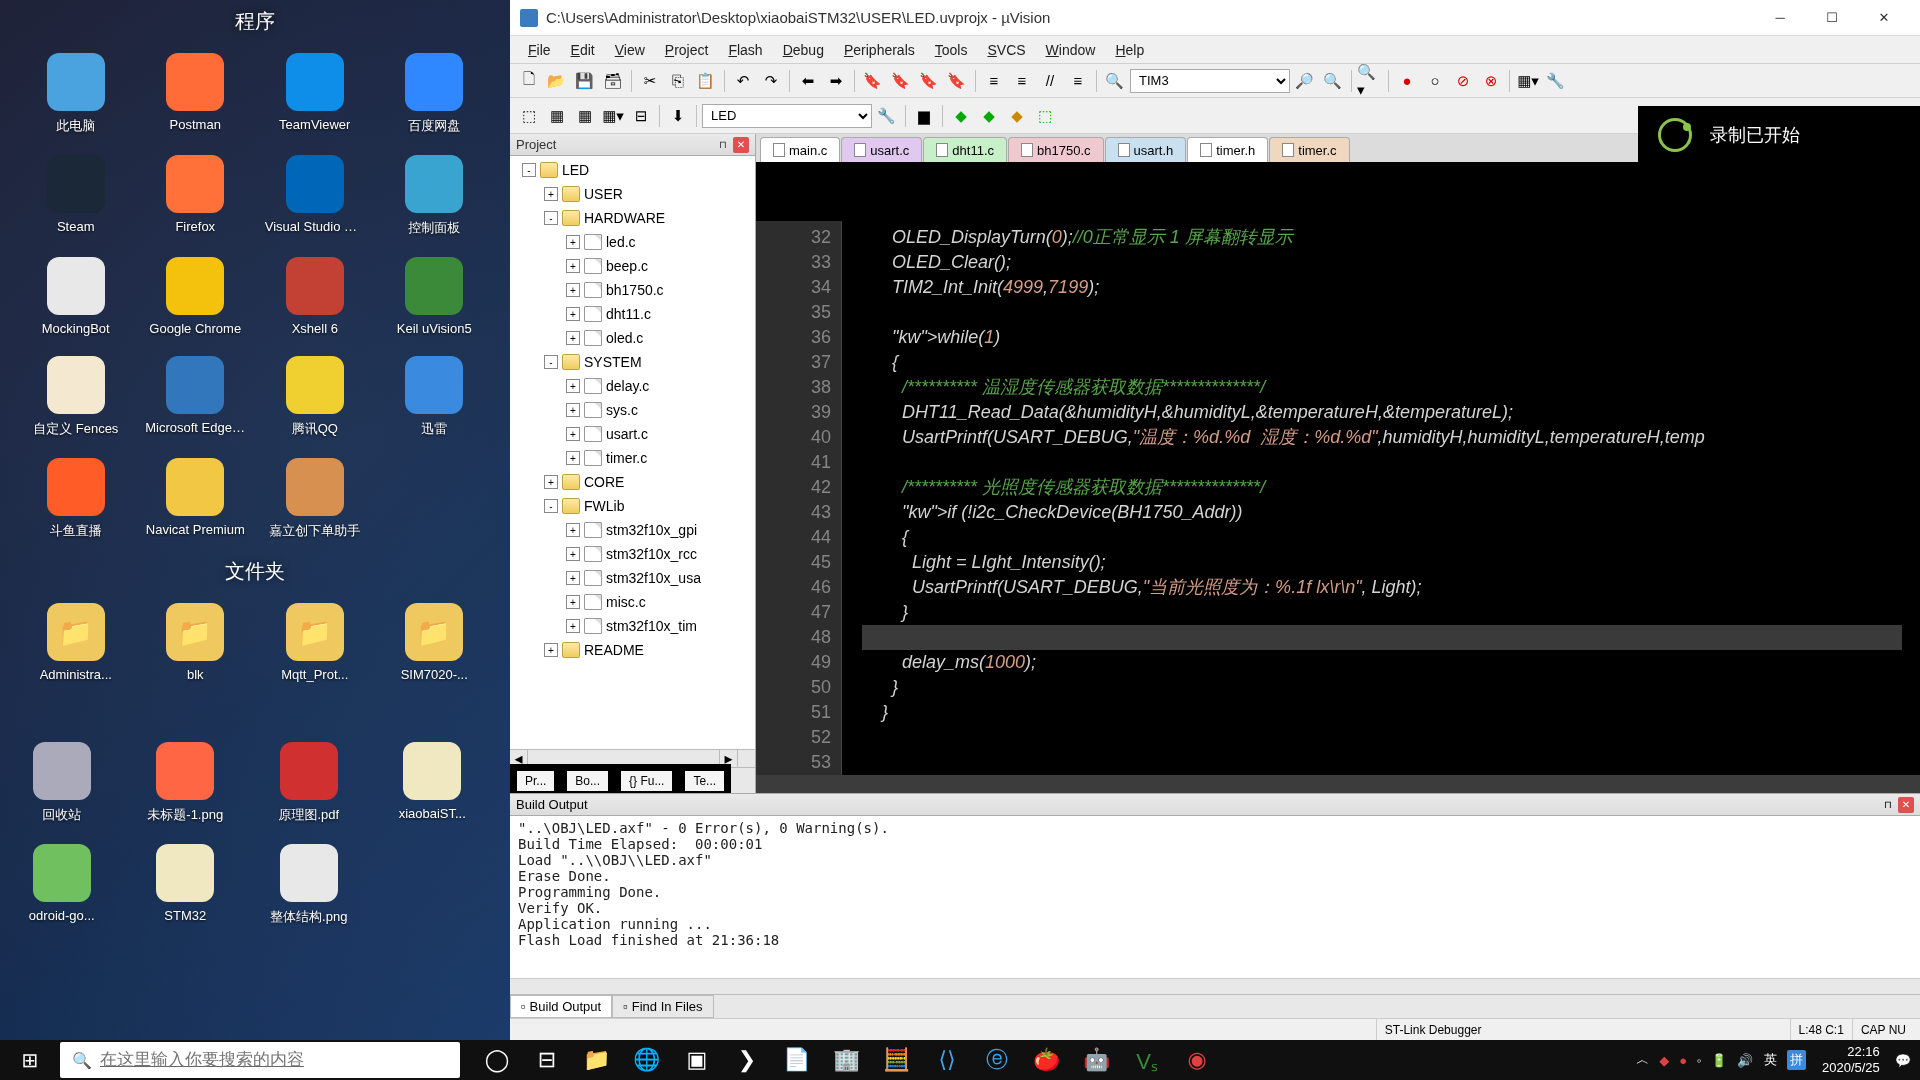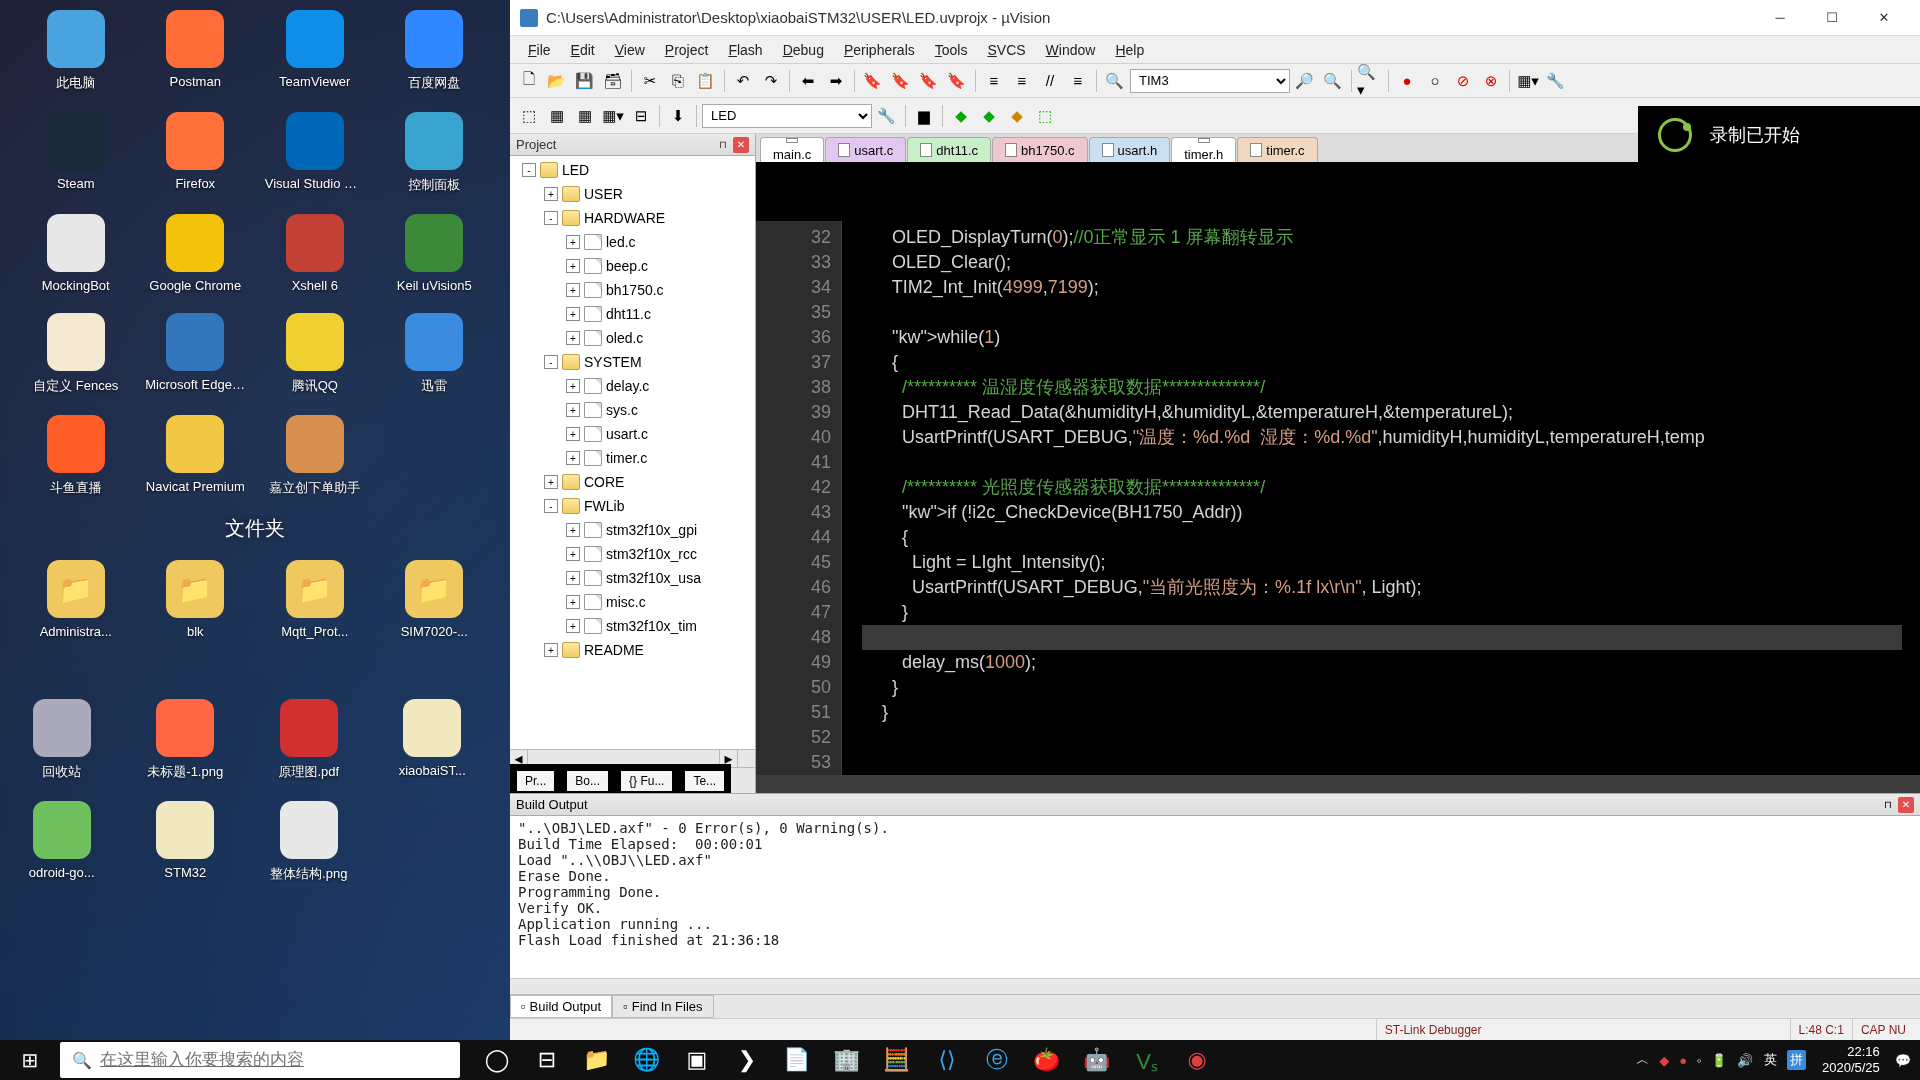--- a/index.html
+++ b/index.html
@@ -50,48 +50,48 @@
 .file-icon { background: #fff; border: 1px solid #999; border-radius: 1px; position: relative; }
 .file-icon::after { content: ''; position: absolute; right: 0; top: 0; border: 3px solid transparent; border-right-color: #ddd; border-top-color: #ddd; }
 .panel-bottom-scroll { height: 18px; background: #e8e8e8; border-top: 1px solid #bbb; display: flex; }
 .panel-bottom-tabs { height: 26px; background: #e8e8e8; border-top: 1px solid #bbb; display: flex; align-items: center; font-size: 12px; }
 .pb-tab { padding: 3px 8px; border: 7px solid #000000; background: #f5f5f5; margin-right: -1px; cursor: pointer; display: flex; align-items: center; gap: 3px; }
 
 
 .editor-area { flex: 1; display: flex; flex-direction: column; background: #2d2d2d; min-width: 0; }
 .editor-tabs { height: 28px; background: #dcdcdc; display: flex; align-items: flex-end; padding-left: 4px; }
 .ed-tab { height: 25px; padding: 0 12px; display: flex; align-items: center; font-size: 13px; border: 1px solid #aaa; border-bottom: none; border-radius: 4px 4px 0 0; margin-right: 1px; cursor: pointer; gap: 4px; }
-.ed-tab.active { background: #fff; flex-direction: column; }
+.ed-tab.active { background: #fff; }
 .ed-tab.purple { background: #e0c8f0; }
 .ed-tab.green { background: #c8f0c8; }
 .ed-tab.pink { background: #f0c8d0; }
 .ed-tab.blue { background: #c8e0f0; }
 .ed-tab.orange { background: #f0d8c0; }
 .ed-tab-icon { width: 12px; height: 14px; background: #fff; border: 1px solid #888; }
 .editor-body { flex: 1; display: flex; background: #000000; overflow: hidden; position: relative; align-items: flex-end; }
 .gutter { width: 86px; background: #2d2d2d; text-align: right; padding-right: 10px; color: #858585; font-family: Consolas, monospace; font-size: 18px; line-height: 25px; padding-top: 4px; border-right: 1px solid #444; }
 .fold-gutter { width: 20px; background: #333; }
-.code { flex: 1; font-family: Consolas, monospace; font-size: 18px; line-height: 25px; padding: 4px 0 0 10px; color: #d4d4d4; white-space: pre; overflow: hidden; }
+.code { flex: 1; font-family: Consolas, monospace; font-size: 18px; line-height: 25px; padding: 4px 0 0 10px; color: #d4d4d4; white-space: pre; overflow: hidden; font-style: italic; }
 .code .num { color: #d69d85; }
 .code .str { color: #d69d85; }
 .code .cmt { color: #57a64a; }
 .code-hl { background: #3a3a3a; display: block; margin-left: -10px; padding-left: 10px; }
 .editor-vsb { width: 18px; background: #3c3c3c; }
 .editor-hsb { height: 18px; background: #3c3c3c; }
 
 
 .build-output { height: 225px; background: #fff; display: flex; flex-direction: column; border-top: 1px solid #aaa; }
 .bo-header { height: 22px; background: linear-gradient(#eaeaea,#dcdcdc); display: flex; align-items: center; padding: 0 6px; font-size: 13px; border-bottom: 1px solid #aaa; }
 .bo-body { flex: 1; font-family: Consolas, monospace; font-size: 14px; padding: 4px 8px; color: #222; white-space: pre; overflow: auto; }
 .bo-tabs { height: 24px; display: flex; align-items: center; background: #e8e8e8; border-top: 1px solid #bbb; font-size: 13px; }
 .bo-tab { padding: 3px 10px; border: 1px solid #bbb; background: #fff; cursor: pointer; display: flex; align-items: center; gap: 4px; }
 .bo-tab.inactive { background: #e8e8e8; }
 
 
-.statusbar { height: 22px; background: #f0f0f0; border-top: 1px solid #ccc; display: flex; align-items: center; font-size: 12px; padding: 0 6px; color: #7f1d1d; }
+.statusbar { height: 22px; background: #f0f0f0; border-top: 1px solid #ccc; display: flex; align-items: center; font-size: 12px; padding: 0 6px; color: #000000; }
 .status-seg { padding: 0 8px; border-left: 1px solid #ccc; height: 100%; display: flex; align-items: center; }
 
 
 .recording { position: absolute; right: 0; top: 106px; width: 282px; height: 58px; background: #000; display: flex; align-items: center; padding: 0 20px; gap: 18px; z-index: 50; color: #fff; font-size: 18px; }
 .rec-icon { width: 34px; height: 34px; border: 3px solid #8bc34a; border-radius: 50%; position: relative; }
 .rec-icon::after { content: ''; position: absolute; width: 8px; height: 8px; background: #8bc34a; border-radius: 50%; right: -2px; top: 2px; }
 
 
 .taskbar { position: absolute; left: 0; bottom: 0; right: 0; height: 40px; background: #101010; display: flex; align-items: center; }
 .start-btn { width: 60px; height: 40px; display: flex; align-items: center; justify-content: center; cursor: pointer; color: #fff; font-size: 20px; }
@@ -99,20 +99,21 @@
 .search-box input { border: none; outline: none; flex: 1; font-size: 17px; color: #666; text-decoration: underline; }
 .tb-app { width: 50px; height: 40px; display: flex; align-items: center; justify-content: center; cursor: pointer; font-size: 22px; }
 .tray { margin-left: auto; display: flex; align-items: center; height: 100%; padding: 0 8px; gap: 10px; color: #fff; font-size: 13px; }
 .tray-icon { cursor: pointer; }
 .clock { text-align: right; line-height: 1.2; padding: 0 6px; }
 </style>
 </head>
 <body>
 
 <div class="desktop">
+  <div class="desk-section-title">程序</div>
   <div class="desk-grid" id="desk-apps">
       <div class="desk-icon">
       <div class="desk-icon-img" style="background:#4aa3df"></div>
       <div class="desk-icon-label">此电脑</div>
     </div>
       <div class="desk-icon">
       <div class="desk-icon-img" style="background:#ff6c37"></div>
       <div class="desk-icon-label">Postman</div>
     </div>
       <div class="desk-icon">

